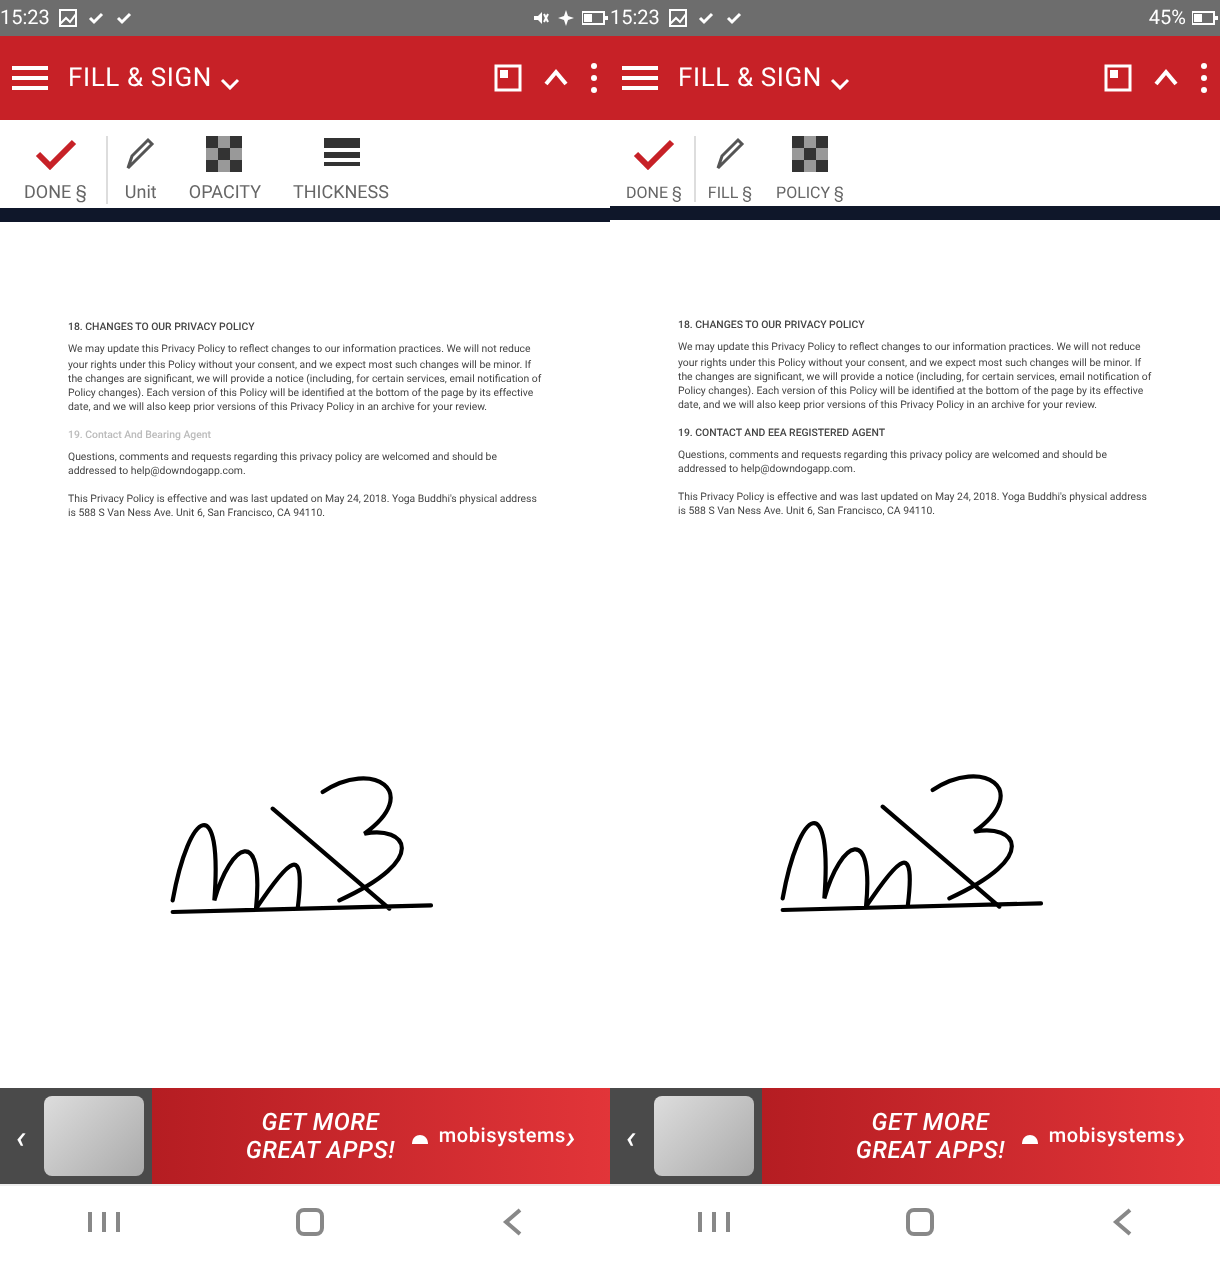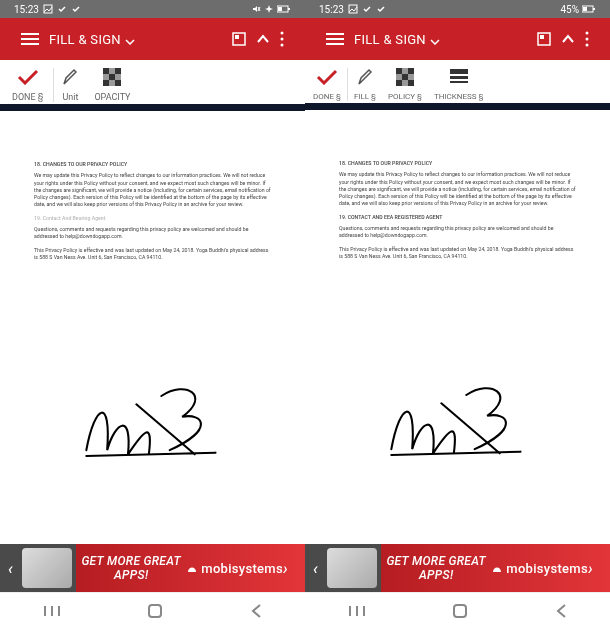--- a/index.html
+++ b/index.html
@@ -1,46 +1,46 @@
 <!DOCTYPE html>
 <html><head>
 <meta charset="utf-8">
 <style>
   * { margin: 0; padding: 0; box-sizing: border-box; }
   body { font-family: Roboto, Arial, sans-serif; background: #fff; width: 610px; height: 632px; overflow: hidden; }
   .screens { display: flex; width: 610px; }
   .screen { width: 305px; height: 632px; display: flex; flex-direction: column; background: #fff; position: relative; }
 
-  .statusbar { height: 18px; background: #6d6d6d; display: flex; align-items: center; padding: 0 14px; color: #fff; font-size: 10px; justify-content: space-between; }
+  .statusbar { height: 18px; background: #6d6d6d; display: flex; align-items: center; padding: 0 0; color: #fff; font-size: 10px; justify-content: space-between; }
   .status-left { display: flex; gap: 4px; align-items: center; }
   .status-right { display: flex; gap: 3px; align-items: center; }
   .status-icn { display: inline-flex; }
 
-  .redbar { background: #c72127; height: 42px; display: flex; align-items: center; padding: 0 21px; color: #fff; gap: 10px; }
+  .redbar { background: #c72127; height: 42px; display: flex; align-items: center; padding: 0 6px; color: #fff; gap: 10px; }
   .title-row { display: flex; align-items: center; gap: 4px; }
   .title-row .title { font-size: 13px; letter-spacing: 0.3px; font-weight: 400; }
   .redbar .spacer { flex: 1; }
   .box-icn, .caret-icn, .more-icn, .menu-icn { display: inline-flex; }
 
   .toolbar { display: flex; padding: 8px 2px 2px; border-bottom: 7px solid #0f172a; }
   .tool { display: flex; flex-direction: column; align-items: center; gap: 6px; font-size: 9px; color: #666; padding: 0 8px; }
   .tool.done { padding-left: 10px; padding-right: 10px; border-right: 1px solid #ddd; }
   .tool-icn { height: 18px; display: flex; align-items: center; }
 
   .doc { flex: 1; background: #fff; padding: 50px 34px 0; font-size: 5.2px; color: #444; line-height: 1.4; }
   .doc .hdr { font-weight: 500; margin-bottom: 4px; }
   .doc .para { margin-bottom: 6px; }
   .sig { width: 100%; display: flex; justify-content: center; margin-top: 110px; }
   .sig svg { width: 170px; height: 100px; }
 
   .ad { height: 48px; background: linear-gradient(to right, #4a4a4a 0%, #4a4a4a 25%, #b51d22 25%, #e23539 100%); display: flex; align-items: center; color: #fff; font-size: 12px; font-style: italic; font-weight: 500; letter-spacing: 0.3px; padding: 0 8px; justify-content: space-between; }
   .ad .prev, .ad .nxt { width: 14px; font-size: 16px; }
   .phones { width: 50px; height: 40px; background: linear-gradient(135deg,#ddd,#aaa); border-radius: 4px; margin-right: 4px; }
-  .ad-txt { flex: 1; text-align: center; }
-  .ad .brand { font-size: 13px; font-style: normal; display: flex; align-items: center; gap: 3px; }
+  .ad-txt { flex: 1; text-align: center; margin-left: 40px; }
+  .ad .brand { font-size: 10px; font-style: normal; display: flex; align-items: center; gap: 3px; }
 
   .navbar { height: 40px; display: flex; align-items: center; justify-content: space-around; border-top: 1px solid #eee; color: #666; }
 
   .screen.right .tool { padding: 0 6px; }
   .screen.right .toolbar .tool .lbl { font-size: 8px; }
 </style>
 </head>
 <body>
 
 <div class="screens">
@@ -150,20 +150,30 @@
               <rect x="0" y="6" width="6" height="6" fill="#999"></rect>
               <rect x="6" y="6" width="6" height="6" fill="#333"></rect>
               <rect x="12" y="6" width="6" height="6" fill="#999"></rect>
               <rect x="0" y="12" width="6" height="6" fill="#333"></rect>
               <rect x="6" y="12" width="6" height="6" fill="#999"></rect>
               <rect x="12" y="12" width="6" height="6" fill="#333"></rect>
             </svg>
           </span>
         <span class="lbl">OPACITY</span>
       </div>
+      <div class="tool">
+        <span class="tool-icn">
+            <svg width="18" height="16" viewBox="0 0 18 16">
+              <rect x="0" y="0" width="18" height="5" fill="#333"></rect>
+              <rect x="0" y="7" width="18" height="3" fill="#333"></rect>
+              <rect x="0" y="12" width="18" height="2" fill="#333"></rect>
+            </svg>
+          </span>
+        <span class="lbl">THICKNESS</span>
+      </div>
     </div>
 
     <div class="doc">
       <div class="hdr">18. CHANGES TO OUR PRIVACY POLICY</div>
       <div class="para">We may update this Privacy Policy to reflect changes to our information practices. We will not reduce your rights under this Policy without your consent, and we expect most such changes will be minor. If the changes are significant, we will provide a notice (including, for certain services, email notification of Policy changes). Each version of this Policy will be identified at the bottom of the page by its effective date, and we will also keep prior versions of this Privacy Policy in an archive for your review.</div>
       <div class="hdr" style="color:#bbb">19. Contact And Bearing Agent</div>
       <div class="para">Questions, comments and requests regarding this privacy policy are welcomed and should be addressed to help@downdogapp.com.</div>
       <div class="para">This Privacy Policy is effective and was last updated on May 24, 2018. Yoga Buddhi's physical address is 588 S Van Ness Ave. Unit 6, San Francisco, CA 94110.</div>
       <div class="sig">
         <svg viewBox="0 0 200 120">
@@ -294,30 +304,20 @@
               <rect x="0" y="6" width="6" height="6" fill="#999"></rect>
               <rect x="6" y="6" width="6" height="6" fill="#333"></rect>
               <rect x="12" y="6" width="6" height="6" fill="#999"></rect>
               <rect x="0" y="12" width="6" height="6" fill="#333"></rect>
               <rect x="6" y="12" width="6" height="6" fill="#999"></rect>
               <rect x="12" y="12" width="6" height="6" fill="#333"></rect>
             </svg>
           </span>
         <span class="lbl">POLICY §</span>
       </div>
-      <div class="tool">
-        <span class="tool-icn">
-            <svg width="18" height="16" viewBox="0 0 18 16">
-              <rect x="0" y="0" width="18" height="5" fill="#333"></rect>
-              <rect x="0" y="7" width="18" height="3" fill="#333"></rect>
-              <rect x="0" y="12" width="18" height="2" fill="#333"></rect>
-            </svg>
-          </span>
-        <span class="lbl">THICKNESS §</span>
-      </div>
     </div>
 
     <div class="doc">
       <div class="hdr">18. CHANGES TO OUR PRIVACY POLICY</div>
       <div class="para">We may update this Privacy Policy to reflect changes to our information practices. We will not reduce your rights under this Policy without your consent, and we expect most such changes will be minor. If the changes are significant, we will provide a notice (including, for certain services, email notification of Policy changes). Each version of this Policy will be identified at the bottom of the page by its effective date, and we will also keep prior versions of this Privacy Policy in an archive for your review.</div>
       <div class="hdr">19. CONTACT AND EEA REGISTERED AGENT</div>
       <div class="para">Questions, comments and requests regarding this privacy policy are welcomed and should be addressed to help@downdogapp.com.</div>
       <div class="para">This Privacy Policy is effective and was last updated on May 24, 2018. Yoga Buddhi's physical address is 588 S Van Ness Ave. Unit 6, San Francisco, CA 94110.</div>
       <div class="sig">
         <svg viewBox="0 0 200 120">

